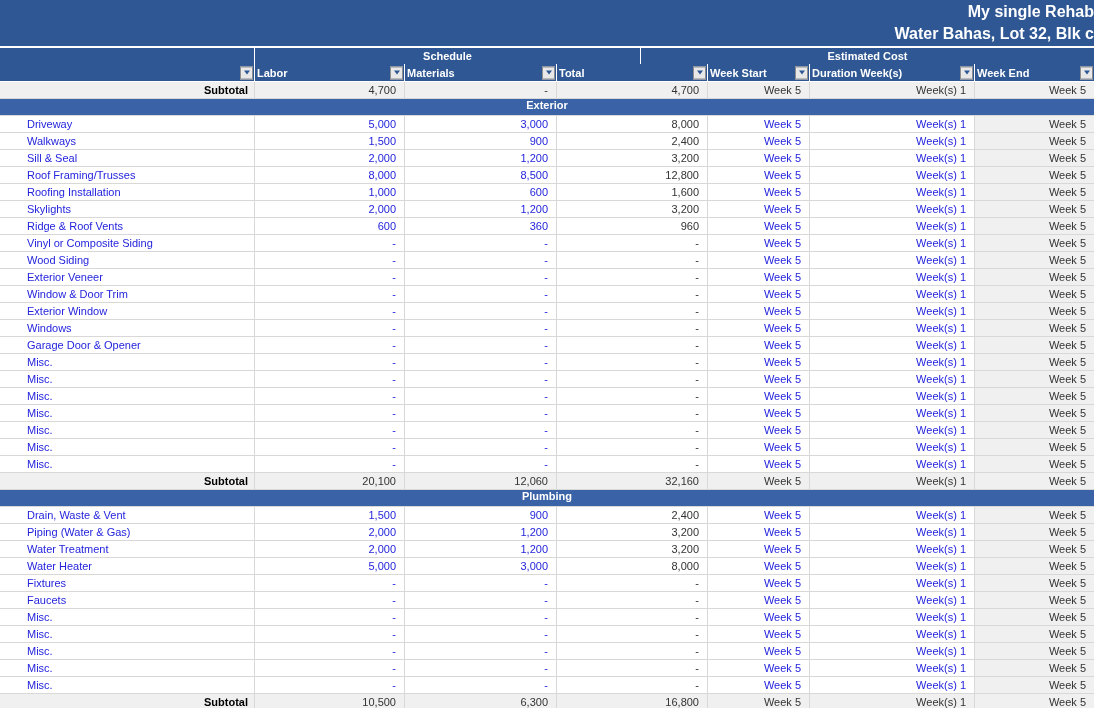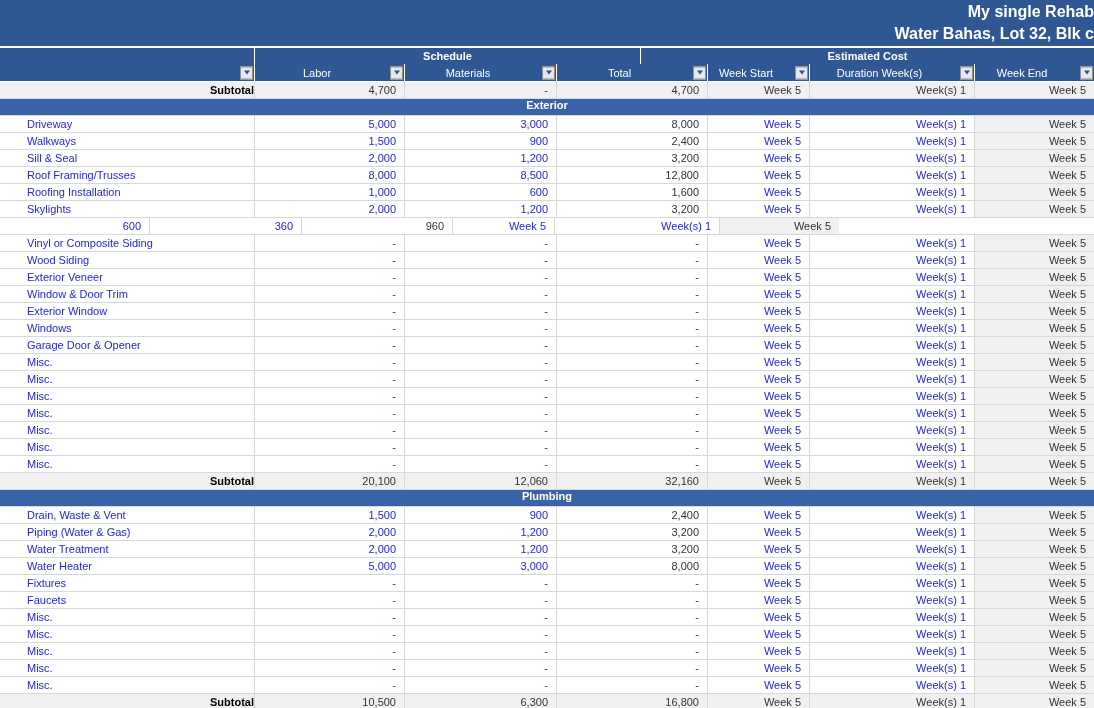--- a/index.html
+++ b/index.html
@@ -28,37 +28,37 @@
      overflow:hidden;white-space:nowrap;font-size:11px;}
   .w0{width:255px}.w1{width:150px}.w2{width:152px}.w3{width:151px}
   .w4{width:102px}.w5{width:165px}.w6{width:119px}
   .west{width:453px}.wsch{width:386px}
 
   .grow{height:16px;background:var(--hdr);}
   .gc{justify-content:center;color:#fff;font-weight:bold;border-right:1px solid #fff;}
   .grow .c:last-child{border-right:none;}
 
   .hrow{height:17px;background:var(--hdr);border-bottom:1px solid #fff;}
-  .hc{position:relative;justify-content:center;color:#fff;font-weight:normal;
+  .hc{position:relative;justify-content:flex-start;color:#fff;font-weight:bold;
       border-right:1px solid #fff;padding-right:27px;padding-left:2px;}
   .hrow .c:last-child{border-right:none;}
   .dd{position:absolute;right:1px;top:50%;transform:translateY(-50%);
       width:13px;height:13px;background:var(--ddbg);border:1px solid var(--ddbr);
       box-sizing:border-box;display:flex;align-items:center;justify-content:center;cursor:pointer;}
   .dd::after{content:"";width:0;height:0;border-left:3px solid transparent;
       border-right:3px solid transparent;border-top:4px solid var(--ddarrow);}
 
   .drow{height:17px;background:#fff;border-bottom:1px solid var(--grid);box-sizing:border-box;}
   .srow{height:17px;background:var(--subbg);border-bottom:1px solid var(--grid);box-sizing:border-box;}
   .dc{border-right:1px solid var(--grid);}
   .drow .c:last-child,.srow .c:last-child{border-right:none;}
   .item{justify-content:flex-start;padding-left:27px;color:var(--link);}
   .nblue{justify-content:flex-end;padding-right:8px;color:var(--link);}
   .ndark{justify-content:flex-end;padding-right:8px;color:var(--dark);}
-  .slabel{justify-content:flex-end;font-weight:bold;color:#000;}
+  .slabel{justify-content:flex-end;padding-right:6px;font-weight:bold;color:#000;}
   .we{background:var(--webg);}
   .srow .we{background:var(--subbg);}
 
   .band{height:17px;background:var(--band);border-bottom:1px solid var(--grid);
         box-sizing:border-box;display:flex;align-items:flex-start;justify-content:center;}
   .band span{color:#fff;font-weight:bold;font-size:11px;}
 </style>
 </head>
 <body>
 
@@ -168,20 +168,21 @@
       <div class="row drow">
         <div class="c dc w0 item">Skylights</div>
         <div class="c dc w1 nblue">2,000</div>
         <div class="c dc w2 nblue">1,200</div>
         <div class="c dc w3 ndark">3,200</div>
         <div class="c dc w4 nblue">Week 5</div>
         <div class="c dc w5 nblue">Week(s) 1</div>
         <div class="c dc w6 ndark we">Week 5</div>
       </div>
       <div class="row drow">
+        <div class="c dc w0 item">Ridge &amp; Roof Vents</div>
         <div class="c dc w1 nblue">600</div>
         <div class="c dc w2 nblue">360</div>
         <div class="c dc w3 ndark">960</div>
         <div class="c dc w4 nblue">Week 5</div>
         <div class="c dc w5 nblue">Week(s) 1</div>
         <div class="c dc w6 ndark we">Week 5</div>
       </div>
       <div class="row drow">
         <div class="c dc w0 item">Vinyl or Composite Siding</div>
         <div class="c dc w1 nblue">-</div>

